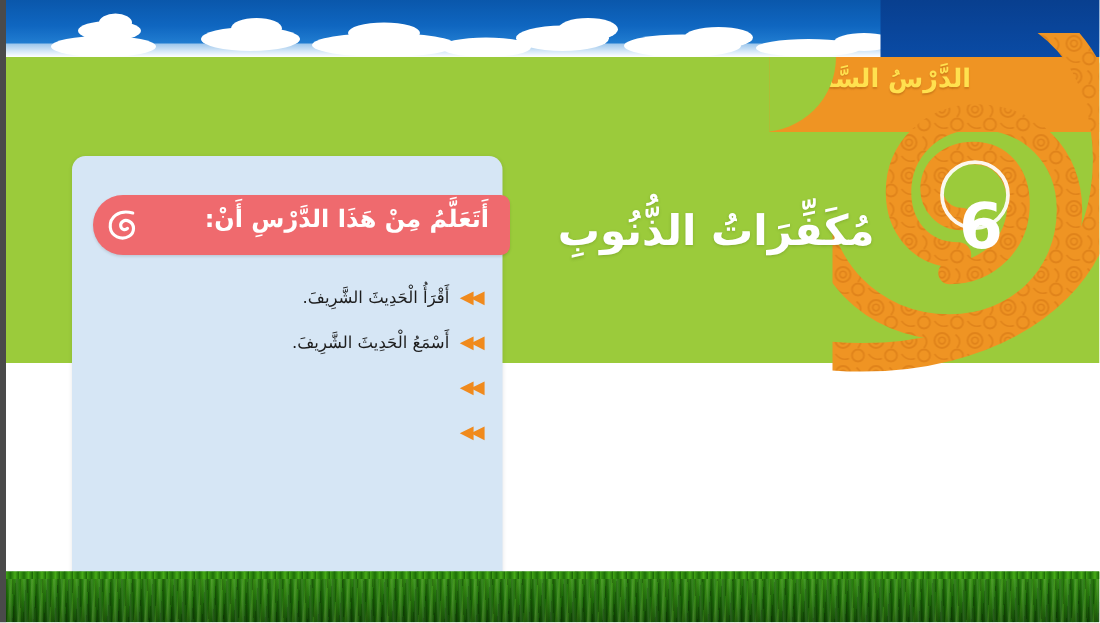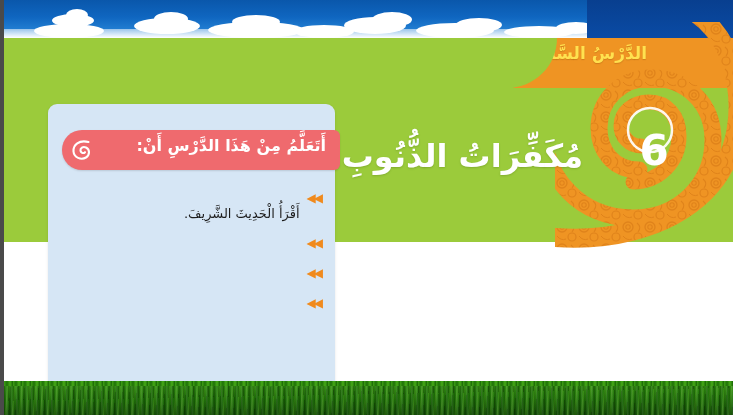--- a/index.html
+++ b/index.html
@@ -102,21 +102,21 @@
     font-weight: bold;
     line-height: 1;
     font-family: "DejaVu Sans", "Liberation Sans", sans-serif;
   }
 
   
   .main-title {
     position: absolute;
     right: 150px; top: 137px;
     color: #ffffff;
-    font-size: 32px;
+    font-size: 28px;
     font-weight: bold;
     white-space: nowrap;
     direction: rtl;
     text-shadow: 0 1px 2px rgba(60,90,10,0.25);
   }
 
   
   .obj-card {
     position: absolute;
     left: 44px; top: 104px;
@@ -165,25 +165,24 @@
     color: #f08a1d;
     font-size: 12px;
     line-height: 17px;
     margin-left: 7px;
     flex: 0 0 auto;
     letter-spacing: -2px;
     font-weight: bold;
   }
   .obj-text {
     color: #1d1d1d;
-    font-size: 13px;
+    font-size: 11px;
     line-height: 17px;
     direction: rtl;
     white-space: nowrap;
-    margin-top: 15px;
   }
 
   
   .grass {
     position: absolute;
     left: 0; bottom: 0;
     width: 733px; height: 34px;
     background:
       repeating-linear-gradient(88deg, rgba(0,0,0,0.22) 0px, rgba(0,0,0,0) 2px, rgba(255,255,255,0.10) 3px, rgba(0,0,0,0) 5px),
       repeating-linear-gradient(95deg, rgba(0,0,0,0.18) 0px, rgba(0,0,0,0) 3px, rgba(140,220,60,0.22) 4px, rgba(0,0,0,0) 7px),
@@ -276,20 +275,21 @@
       <div class="obj-header-text">أَتَعَلَّمُ مِنْ هَذَا الدَّرْسِ أَنْ:</div>
     </div>
 
     <div class="obj-list">
       <div class="obj-item">
         <span class="obj-marker">◀◀</span>
         <span class="obj-text">أَقْرَأُ الْحَدِيثَ الشَّرِيفَ.</span>
       </div>
       <div class="obj-item">
         <span class="obj-marker">◀◀</span>
+        <span class="obj-text">أَسْمَعُ الْحَدِيثَ الشَّرِيفَ.</span>
       </div>
       <div class="obj-item">
         <span class="obj-marker">◀◀</span>
       </div>
       <div class="obj-item">
         <span class="obj-marker">◀◀</span>
       </div>
     </div>
 
   </div>

